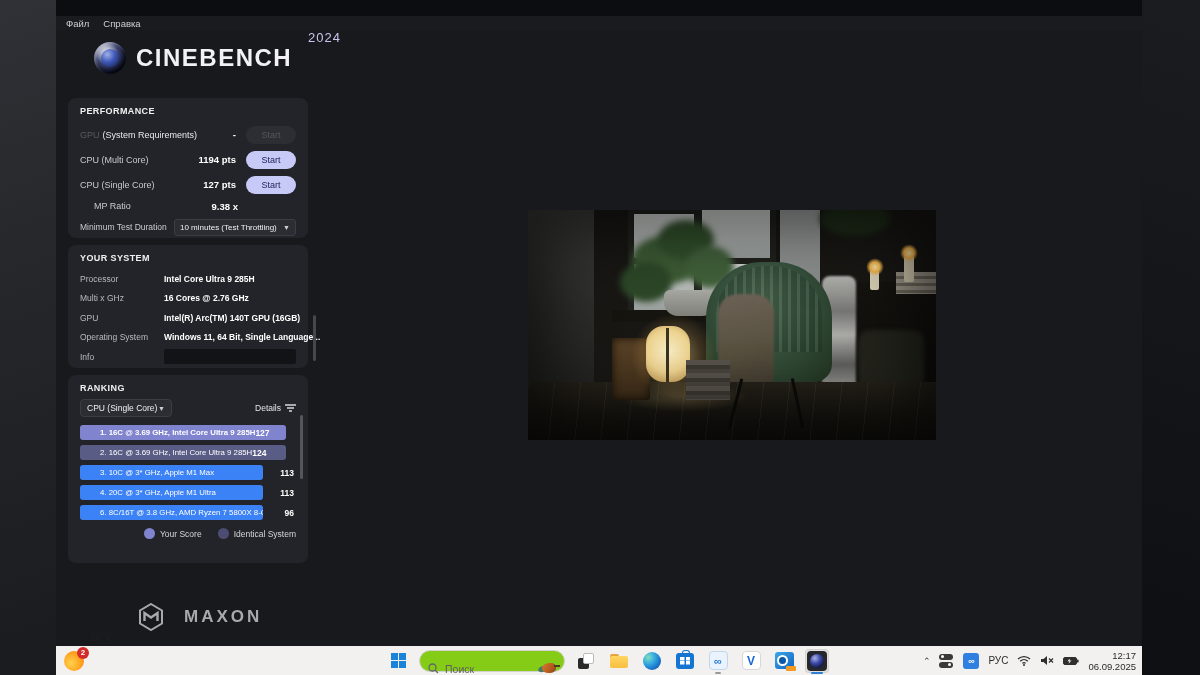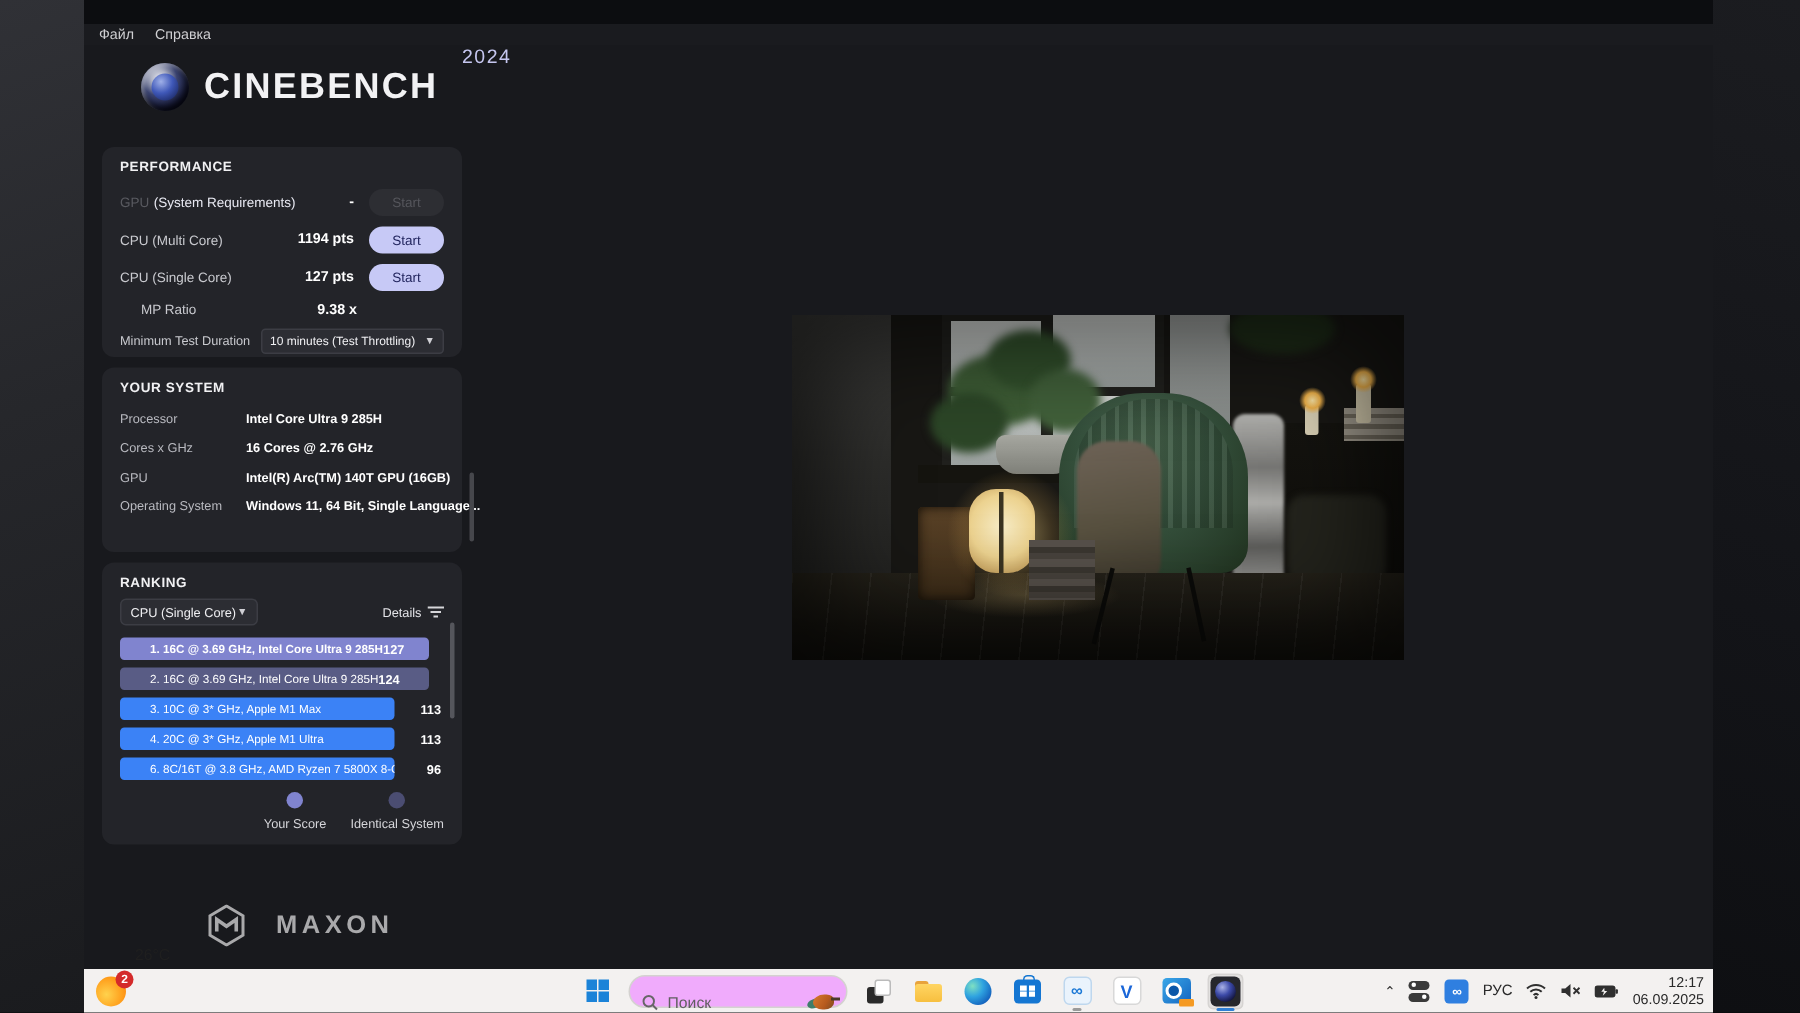--- a/index.html
+++ b/index.html
@@ -77,21 +77,21 @@
   .details .dlabel { font-size:8.5px; color:#e4e4e8; }
   .rrow { display:flex; align-items:center; height:15px; margin-bottom:5px; }
   .rpill { height:15px; border-radius:3px; display:flex; align-items:center; padding:0 20px;
     font-size:7.8px; color:#fff; white-space:nowrap; overflow:hidden; }
   .rrow.t-your .rpill { width:206px; background:#8084cf; font-weight:bold; }
   .rrow.t-identical .rpill { width:206px; background:#595c85; }
   .rrow.t-other .rpill { width:183px; background:#3b82f6; }
   .rscore-in { margin-left:auto; font-size:8.5px; font-weight:bold; color:#fff; }
   .rscore-out { margin-left:auto; font-size:8.5px; font-weight:bold; color:#fff; padding-right:2px; }
   .legend { display:flex; justify-content:flex-end; gap:16px; margin-top:8px; }
-  .legend .li { display:flex; align-items:center; gap:5px;flex-direction:column; }
+  .legend .li { display:flex; align-items:center; gap:5px; }
   .legend .dot { width:11px; height:11px; border-radius:50%; }
   .legend .dot.your { background:#8084cf; }
   .legend .dot.identical { background:#4b4d72; }
   .legend .ltext { font-size:8.5px; color:#d6d6da; }
   .rank-scrollbar { position:absolute; right:5px; top:40px; width:3px; height:64px; background:#55565c; border-radius:2px; }
 
   .app-scrollbar { position:absolute; left:257px; top:285px; width:3px; height:46px; background:#46474c; border-radius:2px; }
 
   
   .maxon { position:absolute; left:82px; top:573px; display:flex; align-items:center; gap:20px; }
@@ -173,21 +173,21 @@
   .wtemp { font-size:10.5px; color:#1f1f1f; line-height:11px; }
   .wcond { font-size:9.5px; color:#5a5a5a; line-height:11px;margin-top:36px; }
 
   .tb-center { position:absolute; left:330px; top:0; height:29px; display:flex; align-items:center; gap:9px; }
   .tbicon { width:24px; height:24px; display:flex; align-items:center; justify-content:center;
     position:relative; border-radius:4px; }
   .runline { position:absolute; bottom:-1px; left:9px; width:6px; height:2px; border-radius:2px; background:#9a9a9a; }
   .tbicon.active { background:#e3e1e0; box-shadow:inset 0 0 0 1px #d6d4d2; }
   .tbicon.active .runline { width:12px; left:6px; background:#2f7fd6; }
 
-  .searchpill { width:146px; height:22px; border-radius:11px; background:#f0abfc;
+  .searchpill { width:146px; height:22px; border-radius:11px; background:#84cc16;
     border:1px solid #d4d2d0; display:flex; align-items:center; padding:16px 4px 0 8px; gap:6px; }
   .searchpill .stext { font-size:10.5px; color:#5f5f5f; }
   .bird { margin-left:auto; width:26px; height:18px; position:relative; }
   .bird .b1 { position:absolute; right:4px; top:3px; width:14px; height:10px; border-radius:60% 40% 50% 50%;
     background:linear-gradient(120deg,#d97a2e 0%,#b65a1e 60%,#7a4a22 100%); }
   .bird .b2 { position:absolute; right:12px; top:6px; width:10px; height:6px; border-radius:50%;
     background:#3f7d6a; transform:rotate(-18deg); }
   .bird .b3 { position:absolute; right:0; top:5px; width:6px; height:2px; background:#4a3a2a; }
 
   .win-logo { width:15px; height:15px; display:grid; grid-template-columns:7px 7px; grid-template-rows:7px 7px; gap:1px; }
@@ -294,30 +294,34 @@
       </div>
     </div>
 
     <div class="panel" style="top:215px; height:123px;">
       <div class="panel-title">YOUR SYSTEM</div>
       <div class="srow">
         <span class="lbl">Processor</span>
         <span class="val">Intel Core Ultra 9 285H</span>
       </div>
       <div class="srow">
-        <span class="lbl">Cores x GHz</span>
+        <span class="lbl">Multi x GHz</span>
         <span class="val">16 Cores @ 2.76 GHz</span>
       </div>
       <div class="srow">
         <span class="lbl">GPU</span>
         <span class="val">Intel(R) Arc(TM) 140T GPU (16GB)</span>
       </div>
       <div class="srow">
         <span class="lbl">Operating System</span>
         <span class="val">Windows 11, 64 Bit, Single Language...</span>
+      </div>
+      <div class="srow">
+        <span class="lbl">Info</span>
+        <div class="infobox"></div>
       </div>
     </div>
 
     <div class="app-scrollbar"></div>
 
     <div class="panel" style="top:345px; height:188px;">
       <div class="panel-title">RANKING</div>
       <div class="rank-head">
         <div class="rank-dd">
           <span class="dval">CPU (Single Core)</span>

